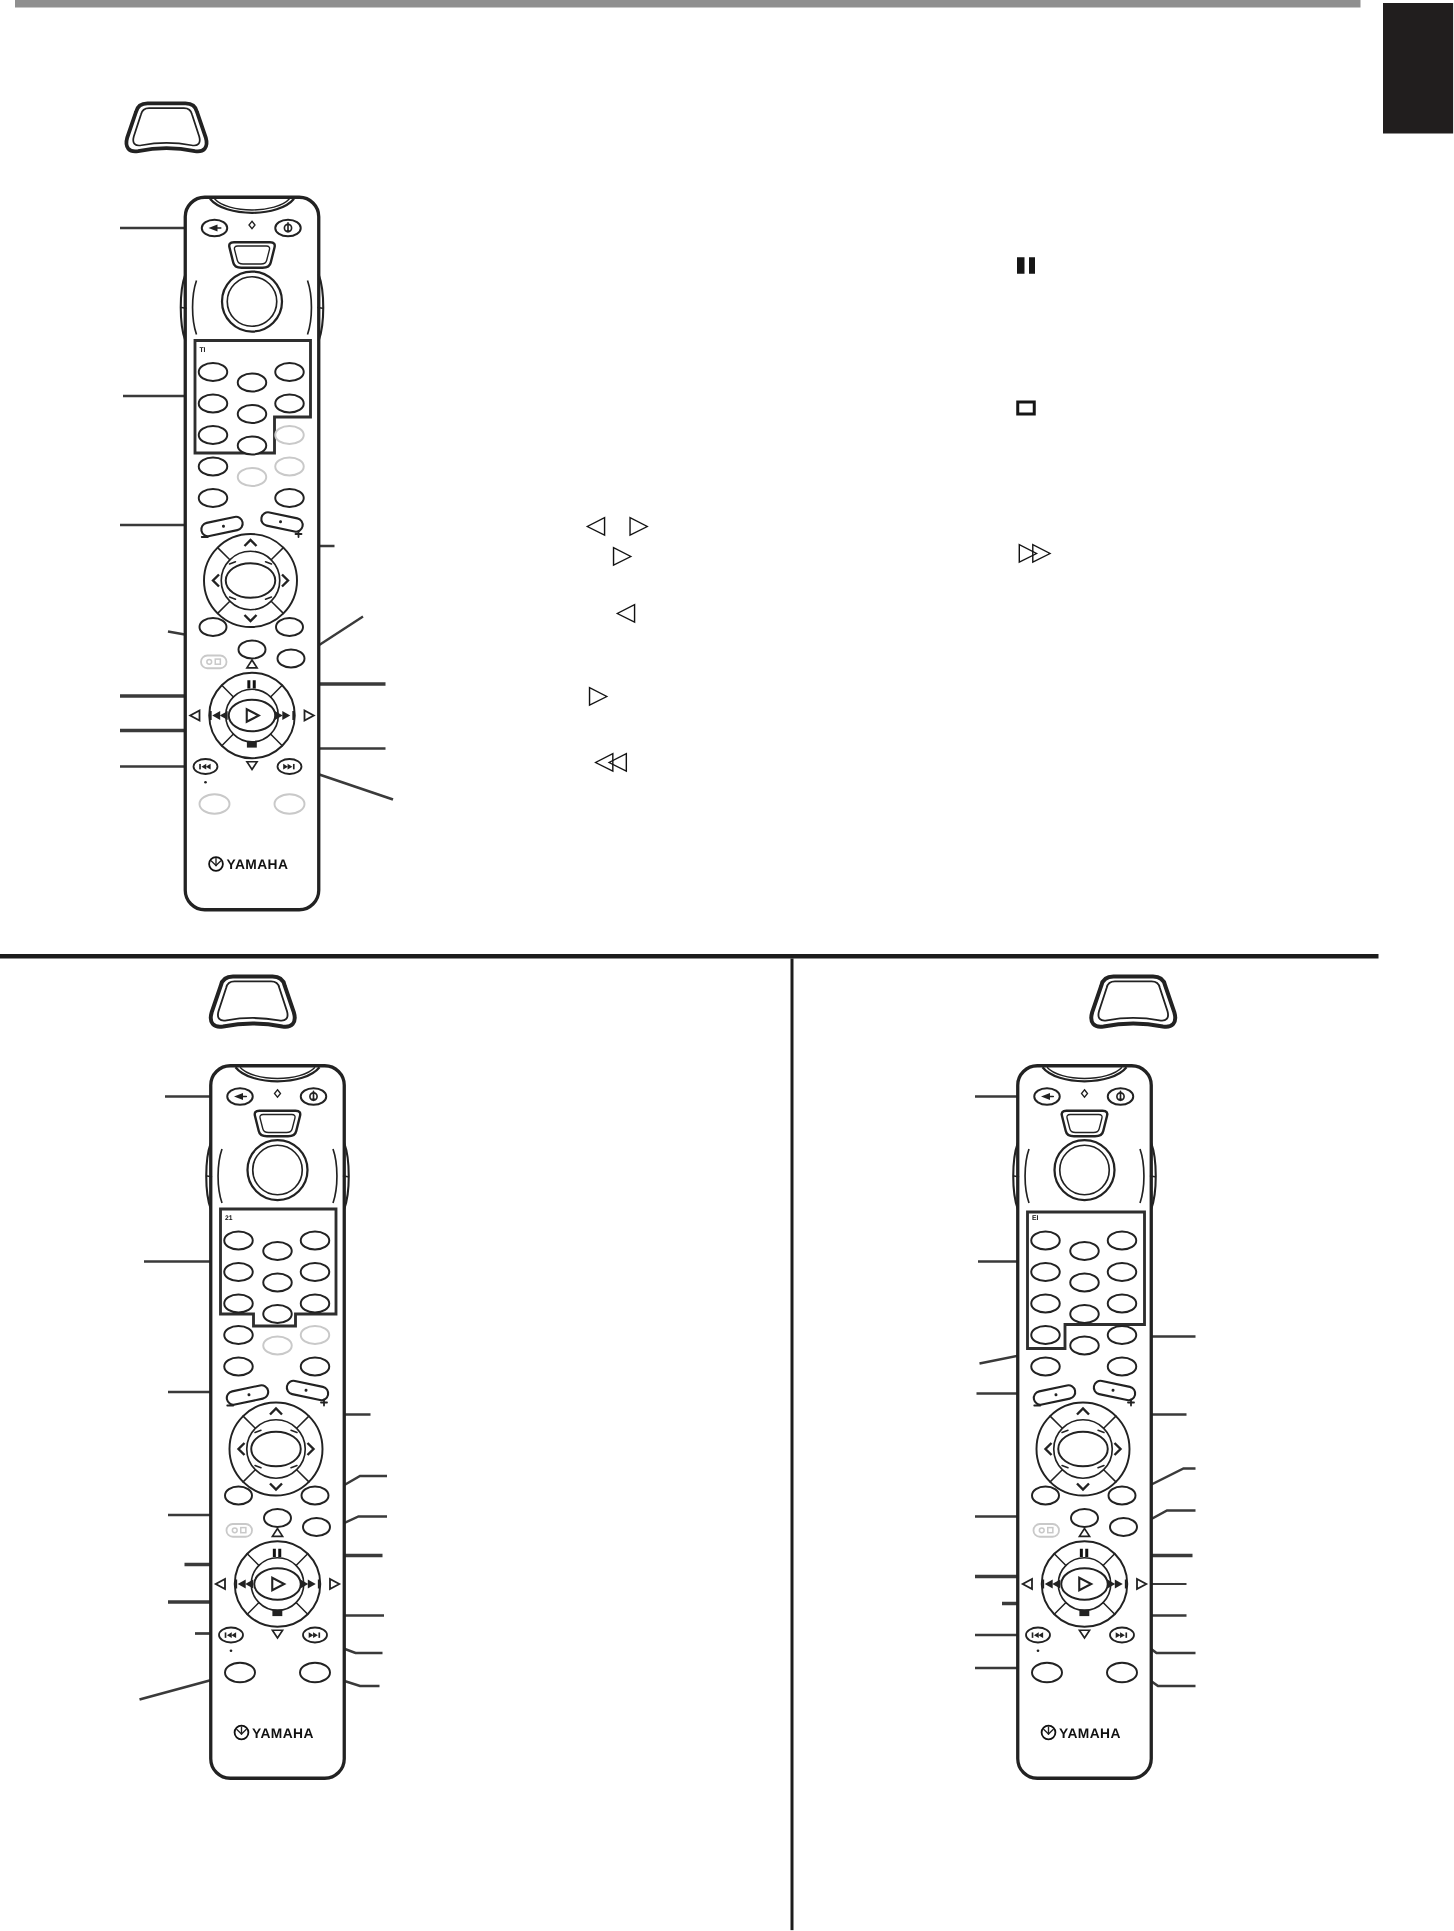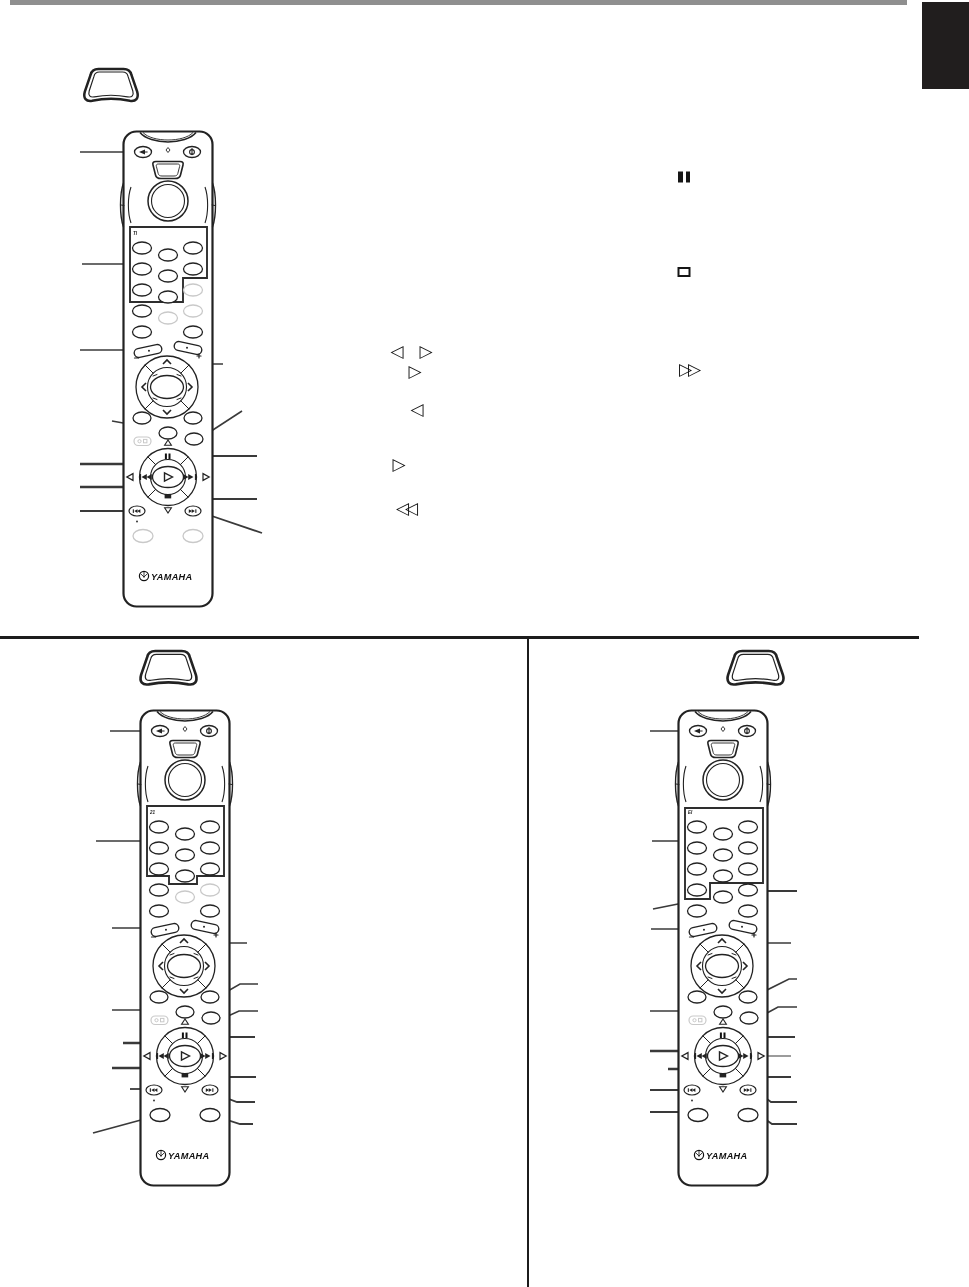--- a/index.html
+++ b/index.html
@@ -3,21 +3,21 @@
 <meta charset="utf-8">
 <style>
   html,body{margin:0;padding:0;background:#fff;}
   #scene{position:relative;width:969px;height:1287px;background:#ffffff;overflow:hidden;
          font-family:"Liberation Sans",sans-serif;}
   .abs{position:absolute;}
   #top-bar{left:10px;top:0;width:897px;height:5px;background:#8f8f8f;}
   #corner-tab{left:922px;top:2px;width:47px;height:87px;background:#211e1e;}
   #hdiv{left:0;top:636px;width:919px;height:3px;background:#1c1c1c;}
   #vdiv{left:527px;top:639px;width:2px;height:648px;background:#1c1c1c;}
-  .remote{position:absolute;width:92px;height:478px;font-style:italic;}
+  .remote{position:absolute;width:92px;height:478px;}
   .tvicon{position:absolute;}
   .sym{position:absolute;transform:translate(-50%,-50%);color:#111;
        font-family:"DejaVu Sans",sans-serif;font-size:17px;line-height:1;white-space:nowrap;}
   .sym.tight{letter-spacing:-4px;padding-right:4px;}
   .pausebars{display:flex;gap:3px;}
   .pausebars i{display:block;width:4.5px;height:11px;background:#161616;}
   .stopbox{width:13px;height:10px;border:2.5px solid #161616;background:#fff;box-sizing:border-box;}
   svg{display:block;overflow:visible;}
 </style>
 </head>

